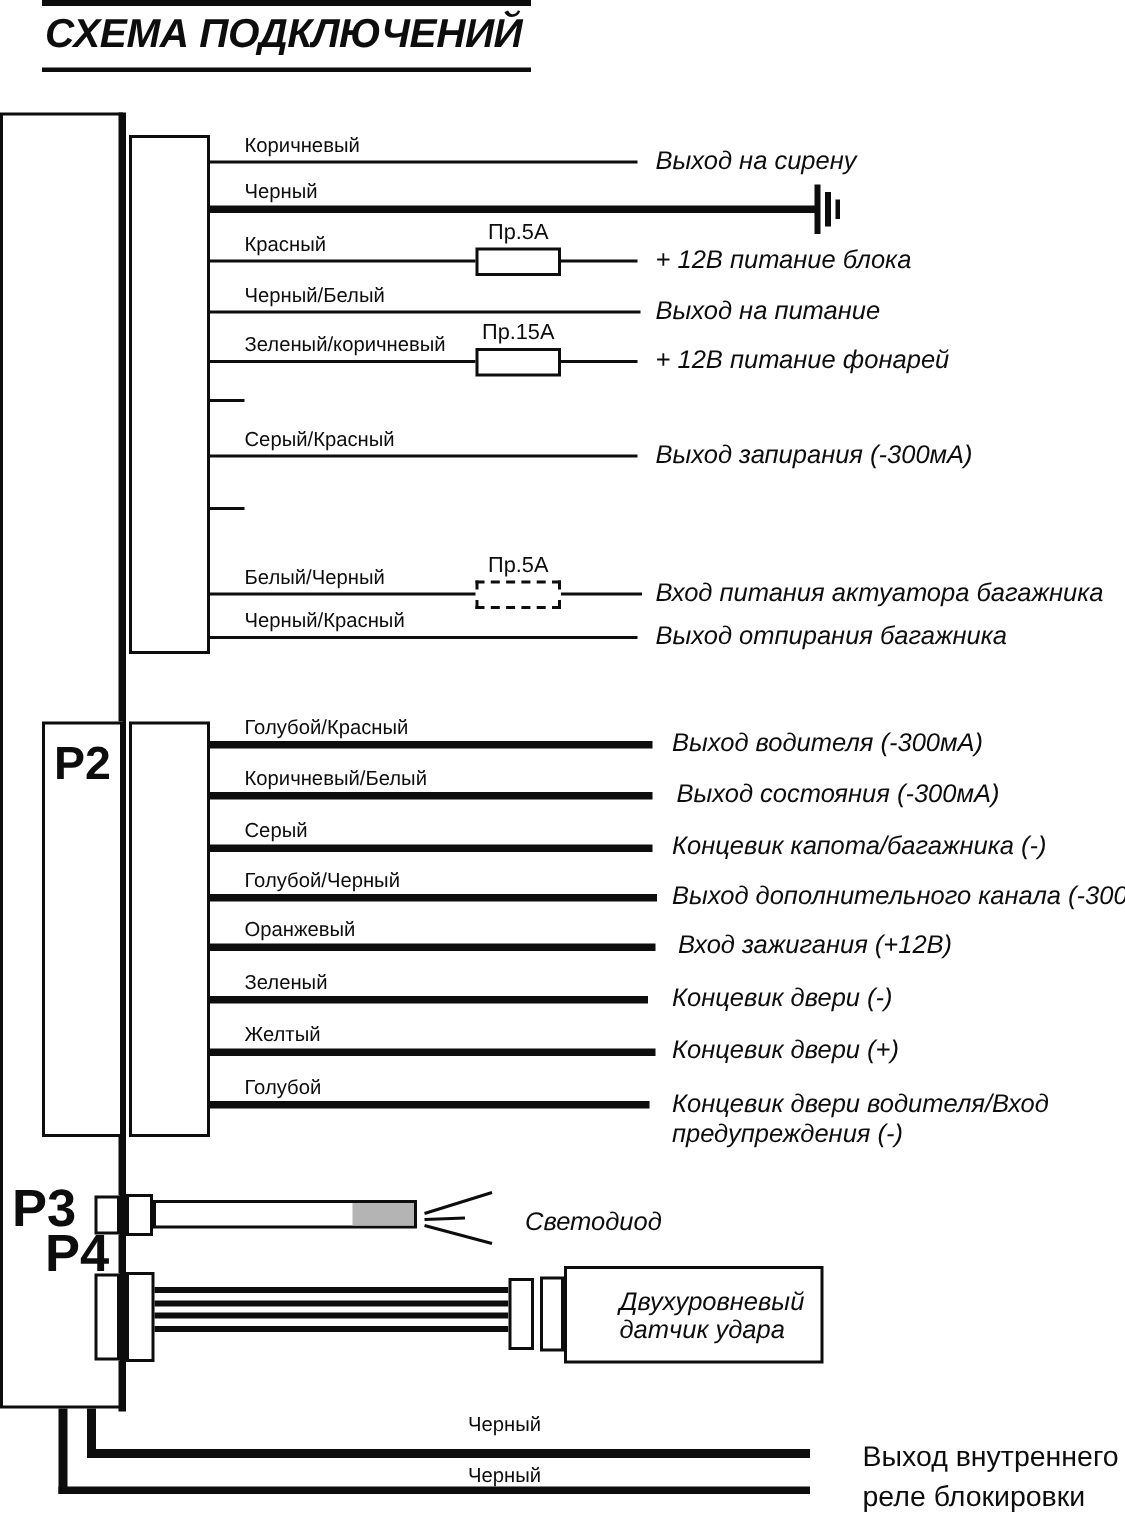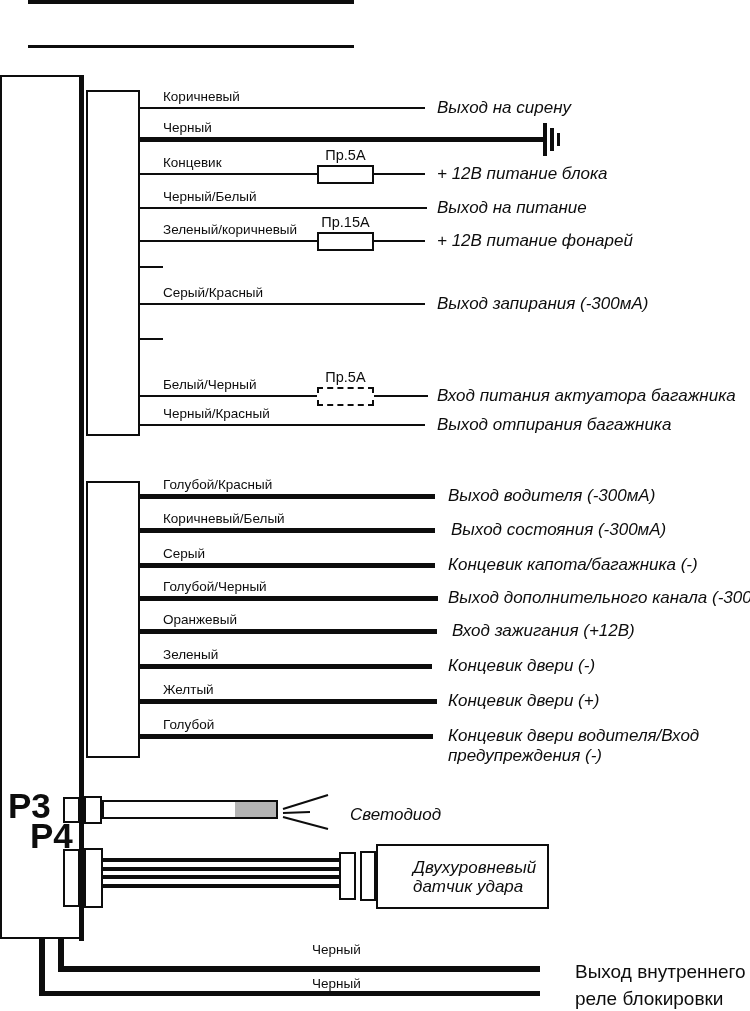--- a/index.html
+++ b/index.html
@@ -48,20 +48,21 @@
   .bwire-h{height:5.5px;}
   .bcolor{font-size:13.5px;white-space:nowrap;}
   .bottom-label{left:575px;top:958px;width:185px;font-size:19px;line-height:27px;}
 </style>
 </head>
 <body>
 
 <div class="canvas">
 
   <div class="abs ink title-topbar"></div>
+  <div class="abs page-title">СХЕМА ПОДКЛЮЧЕНИЙ</div>
   <div class="abs ink title-underline"></div>
 
   <div class="abs main-unit"></div>
   <div class="abs ink spine"></div>
 
   <div class="abs cbox pin-box" style="top:90px;height:346px;"></div>
 
   <div class="wire" style="top:108px">
     <span class="wcolor">Коричневый</span>
     <div class="wline" style="width:285px"></div>
@@ -72,21 +73,21 @@
     <span class="wcolor">Черный</span>
     <div class="wline thick" style="width:405px"></div>
   </div>
   <div class="abs ground">
     <div class="gbar" style="left:0;top:0;width:3.5px;height:33px;"></div>
     <div class="gbar" style="left:7px;top:5px;width:3.5px;height:23px;"></div>
     <div class="gbar" style="left:14px;top:10px;width:3px;height:13px;"></div>
   </div>
 
   <div class="wire" style="top:174px">
-    <span class="wcolor">Концевик</span>
+    <span class="wcolor">Красный</span>
     <div class="wline" style="width:285px"></div>
     <div class="fuse-label">Пр.5А</div>
     <div class="fuse"></div>
     <div class="rlabel" style="left:297px">+ 12В питание блока</div>
   </div>
 
   <div class="wire" style="top:208px">
     <span class="wcolor">Черный/Белый</span>
     <div class="wline" style="width:287px"></div>
     <div class="rlabel" style="left:297px">Выход на питание</div>
@@ -121,20 +122,23 @@
     <div class="fuse dashed"></div>
     <div class="rlabel" style="left:297px">Вход питания актуатора багажника</div>
   </div>
 
   <div class="wire" style="top:425px">
     <span class="wcolor">Черный/Красный</span>
     <div class="wline" style="width:285px"></div>
     <div class="rlabel" style="left:297px">Выход отпирания багажника</div>
   </div>
 
+  <div class="abs cbox plabel-box" style="top:481px;height:277px;">
+    <span class="ptxt">P2</span>
+  </div>
   <div class="abs cbox pin-box" style="top:481px;height:277px;"></div>
 
   <div class="wire" style="top:496px">
     <span class="wcolor">Голубой/Красный</span>
     <div class="wline thick" style="width:295px"></div>
     <div class="rlabel" style="left:308px">Выход водителя (-300мА)</div>
   </div>
   <div class="wire" style="top:530px">
     <span class="wcolor">Коричневый/Белый</span>
     <div class="wline thick" style="width:295px"></div>

